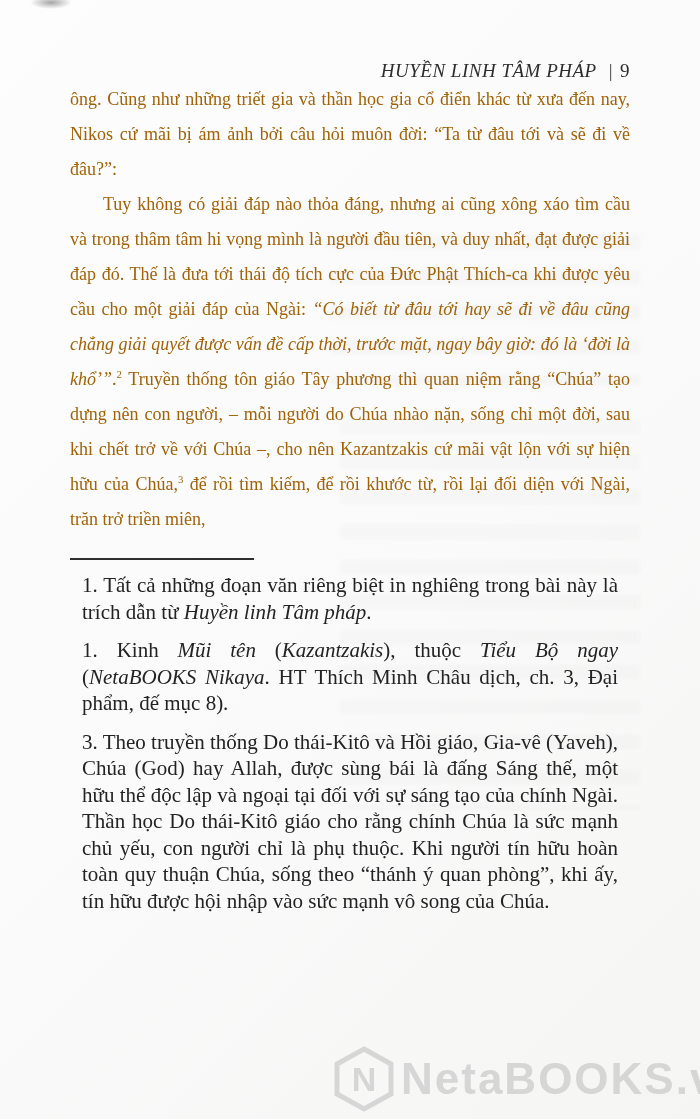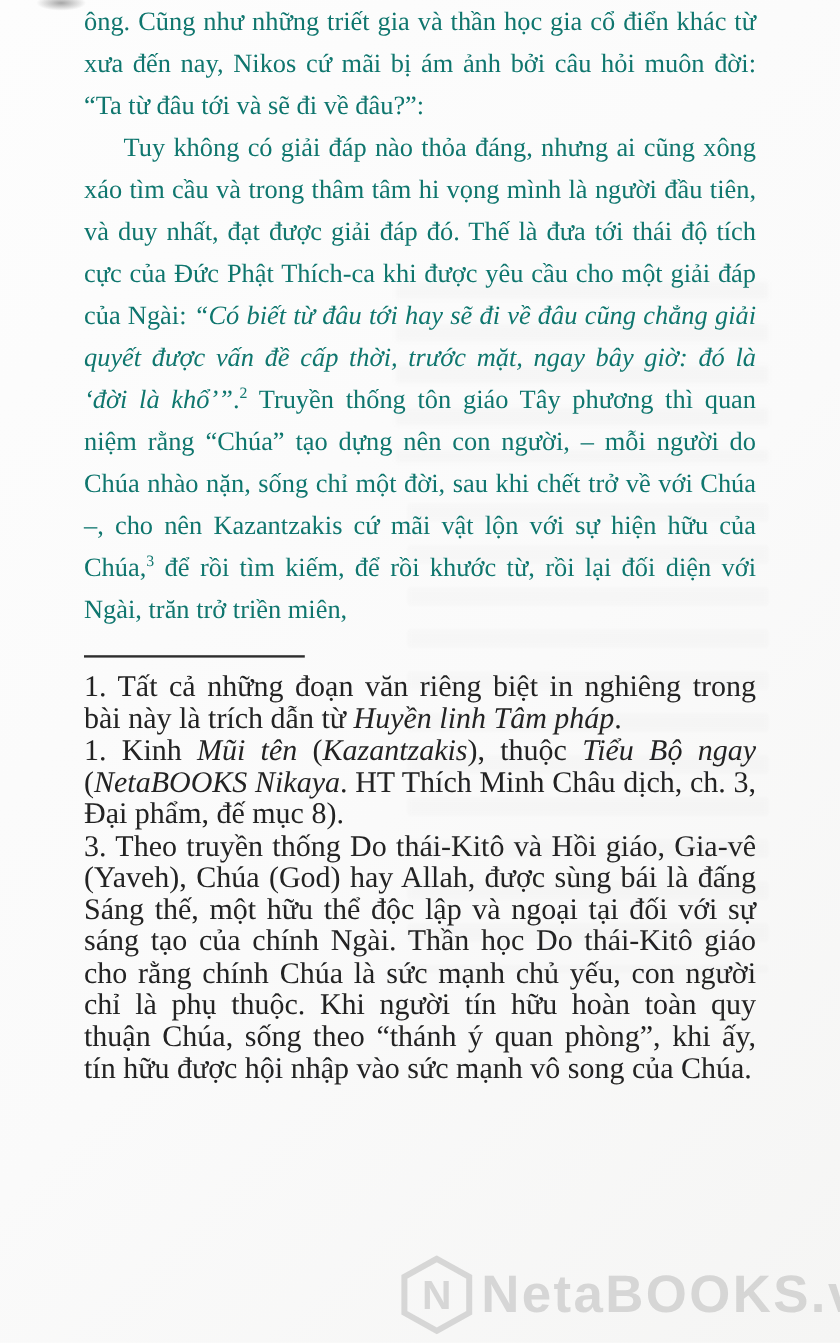--- a/index.html
+++ b/index.html
@@ -23,24 +23,24 @@
     font-size: 19px;
     color: #2d2d2d;
     letter-spacing: 0.5px;
     white-space: nowrap;
   }
   .running-header .title { font-style: italic; }
   .running-header .divider { margin: 0 7px 0 12px; color: #444; font-style: normal; }
   
   .body-text p { margin: 0; }
   .para {
-    font-size: 22px;
+    font-size: 18px;
     line-height: 35px;
     text-align: justify;
-    color: #0f766e;
+    color: #a16207;
   }
   .para-open { margin-top: 30px; }
   .pull-quote {
     margin-top: 9px;
     padding-left: 36px;
     padding-right: 18px;
     font-style: italic;
     text-indent: 27px;
   }
   .para-main { margin-top: 9px; text-indent: 33px; }
@@ -52,22 +52,22 @@
   em { font-style: italic; }
   
   .footnote-rule {
     width: 184px;
     height: 0;
     border: none;
     border-top: 2px solid #2e2e2e;
     margin: 21px 0 12px 0;
   }
   .footnotes p {
-    margin: 0;
-    font-size: 25px;
+    margin: 12px;
+    font-size: 21px;
     line-height: 26.5px;
     text-align: justify;
     color: #232323;
   }
   
   .bleed-ghost {
     position: absolute;
     pointer-events: none;
     background: repeating-linear-gradient(
       180deg,
@@ -103,20 +103,23 @@
 </style>
 </head>
 <body>
 
 <div class="scan-smudge"></div>
 <div class="bleed-ghost ghost-a"></div>
 <div class="bleed-ghost ghost-b"></div>
 
 <div class="page">
 
+  <div class="running-header">
+    <span class="title">HUYỀN LINH TÂM PHÁP</span><span class="divider">|</span><span class="pagenum">9</span>
+  </div>
 
   <div class="body-text">
     <p class="para para-open">ông. Cũng như những triết gia và thần học gia cổ điển khác từ xưa đến nay, Nikos cứ mãi bị ám ảnh bởi câu hỏi muôn đời: “Ta từ đâu tới và sẽ đi về đâu?”:</p>
     <p class="para para-main"><span>Tuy không có giải đáp nào thỏa đáng, nhưng ai cũng xông xáo tìm cầu và trong thâm tâm hi vọng mình là người đầu tiên, và duy nhất, đạt được giải đáp đó. Thế là đưa tới thái độ tích cực của Đức Phật Thích-ca khi được yêu cầu cho một giải đáp của Ngài: </span><em>“Có biết từ đâu tới hay sẽ đi về đâu cũng chẳng giải quyết được vấn đề cấp thời, trước mặt, ngay bây giờ: đó là ‘đời là khổ’”</em><span>.</span><sup>2</sup><span> Truyền thống tôn giáo Tây phương thì quan niệm rằng “Chúa” tạo dựng nên con người, – mỗi người do Chúa nhào nặn, sống chỉ một đời, sau khi chết trở về với Chúa –, cho nên Kazantzakis cứ mãi vật lộn với sự hiện hữu của Chúa,</span><sup>3</sup><span> để rồi tìm kiếm, để rồi khước từ, rồi lại đối diện với Ngài, trăn trở triền miên,</span></p>
   </div>
 
   <hr class="footnote-rule">
 
   <div class="footnotes">
     <p><span>1. Tất cả những đoạn văn riêng biệt in nghiêng trong bài này là trích dẫn từ </span><em>Huyền linh Tâm pháp</em><span>.</span></p>

